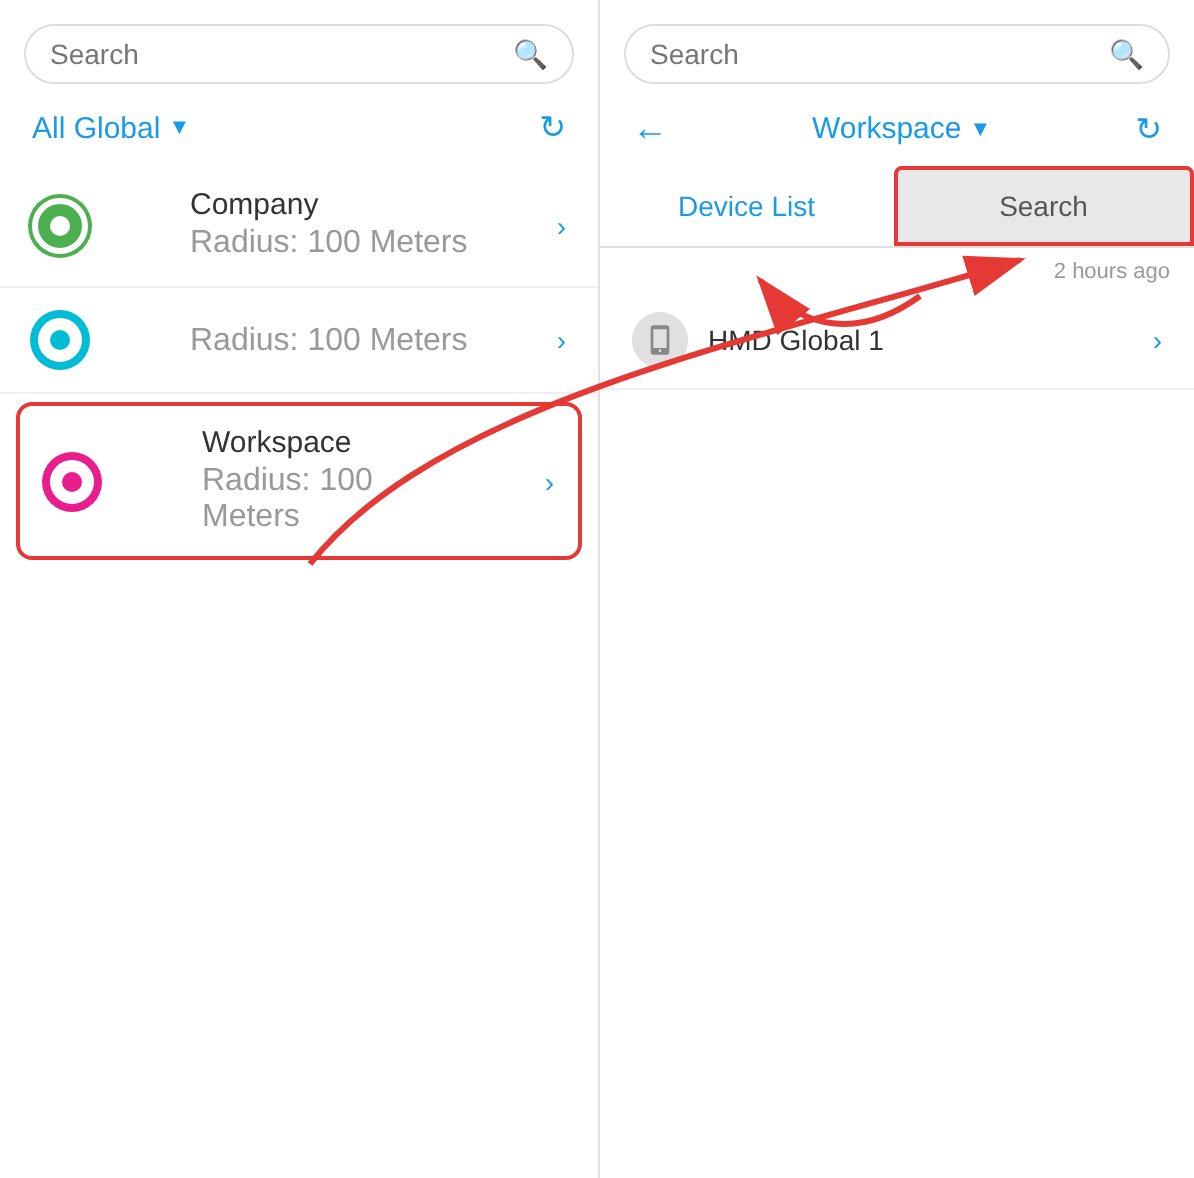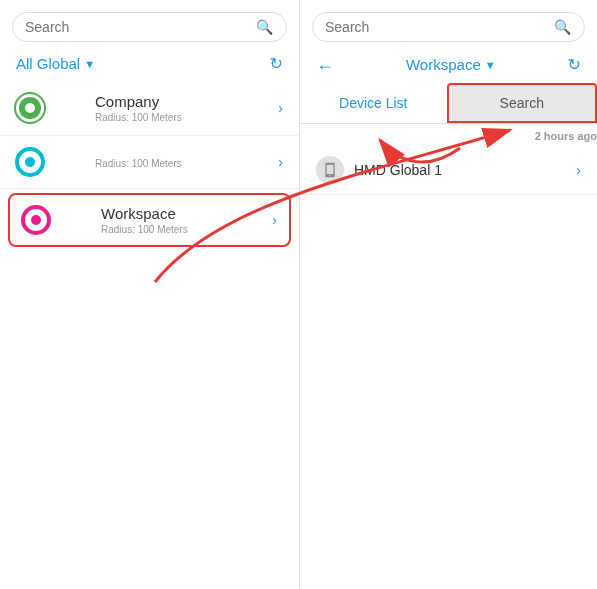--- a/index.html
+++ b/index.html
@@ -125,21 +125,21 @@
 
     .fence-info {
       flex: 1;
     }
     .fence-name {
       font-size: 15px;
       color: #333;
       font-weight: 500;
     }
     .fence-radius {
-      font-size: 10px;
+      font-size: 16px;
       color: #999;
       margin-top: 2px;
     }
     .fence-chevron {
       color: #1a9be8;
       font-size: 14px;
     }
 
     
     .right-panel {
@@ -230,22 +230,21 @@
 
     .device-list-content {
       flex: 1;
       overflow-y: auto;
     }
 
     .time-label {
       text-align: right;
       font-size: 11px;
       color: #999;
-      padding: 6px 0 4px 16px;
-      font-weight: bold;
+      padding: 6px 12px 4px 16px;
     }
 
     .device-item {
       display: flex;
       align-items: center;
       padding: 10px 16px;
       border-bottom: 1px solid #f0f0f0;
       cursor: pointer;
     }
     .device-icon {

